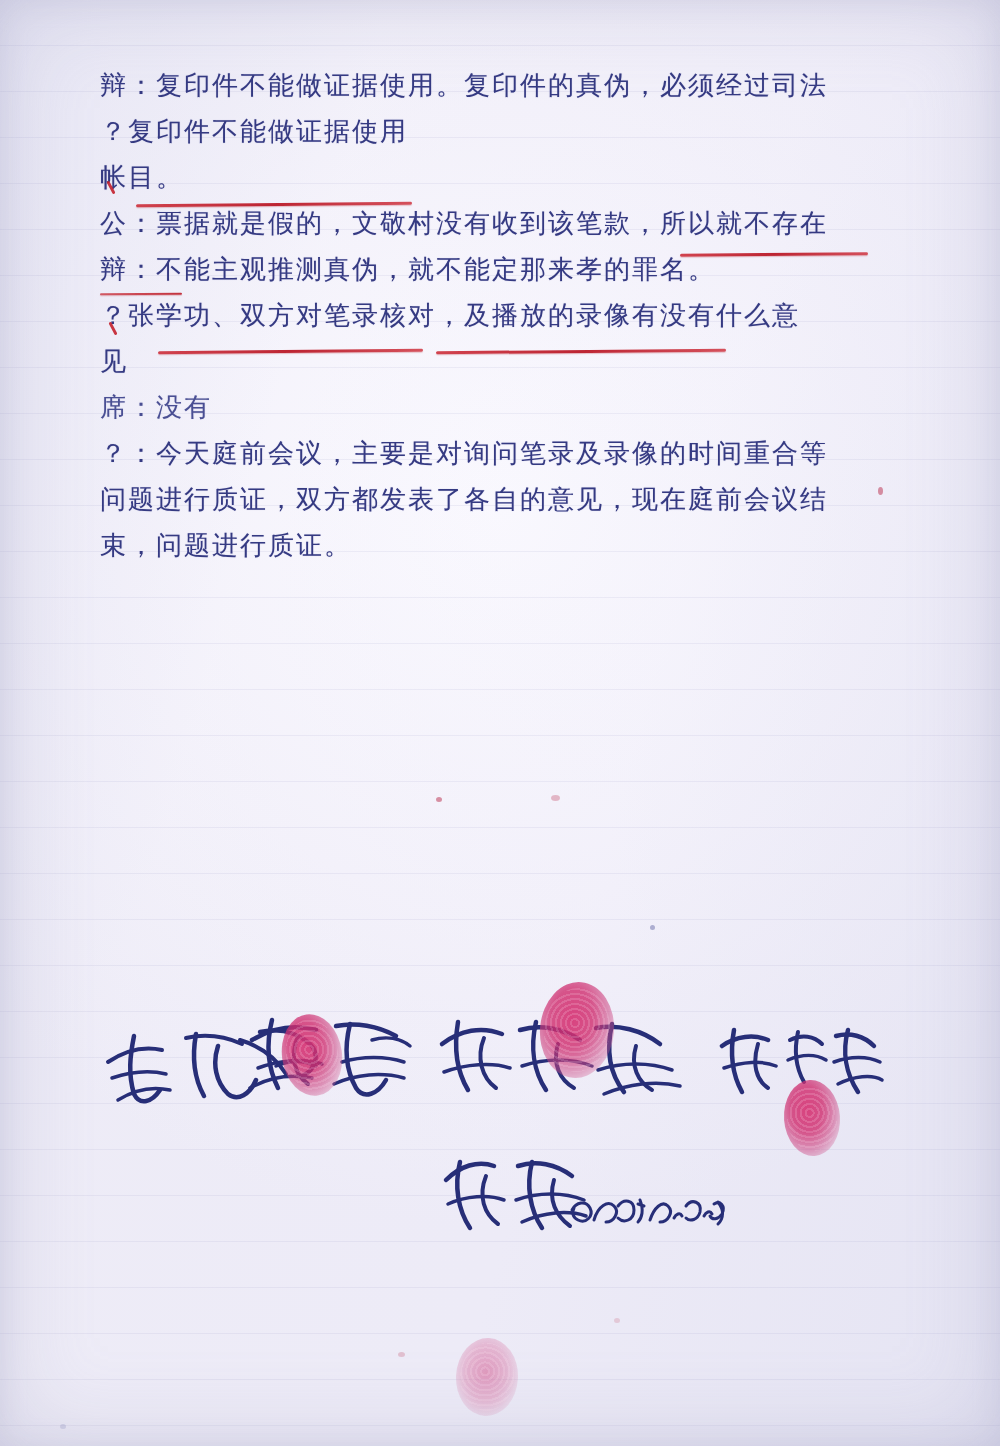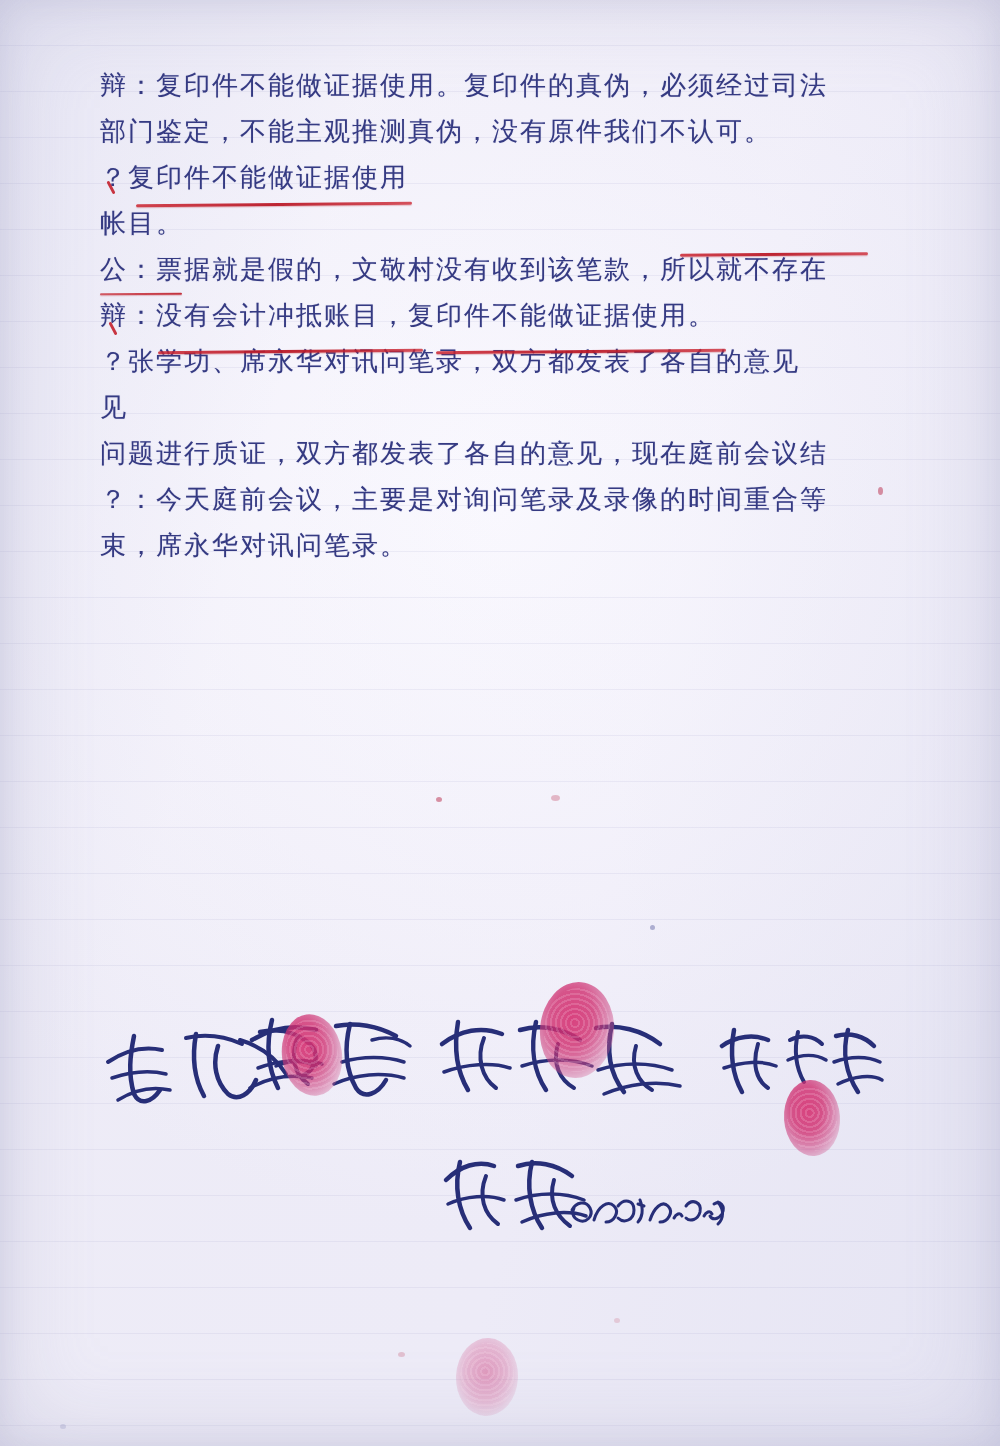--- a/index.html
+++ b/index.html
@@ -151,34 +151,34 @@
 <body>
 
 <div id="page">
 
   <div id="paper-tint"></div>
   <div id="rulings"></div>
 
   <div id="body-text">
 
     <div class="line ink-dark">辩：复印件不能做证据使用。复印件的真伪，必须经过司法</div>
-    <div class="line ink-dark">部门鉴定，不能主观推测真伪，没有原件我们不认可。</div>
 
     <div class="line ink-dark">？复印件不能做证据使用</div>
 
     <div class="line ink-dark">帐目。</div>
     <div class="line ink-dark">公：票据就是假的，文敬村没有收到该笔款，所以就不存在</div>
 
-    <div class="line ink-dark">辩：没有会计冲抵账目，复印件不能做证据使用。</div>
-
-    <div class="line ink-dark">？张学功、席永华对讯问笔录，双方都发表了各自的意见</div>
+    <div class="line ink-dark">辩：不能主观推测真伪，就不能定那来孝的罪名。</div>
+
+    <div class="line ink-dark">？张学功、双方对笔录核对，及播放的录像有没有什么意</div>
     <div class="line ink-dark">见</div>
+    <div class="line ink-faint">席：没有</div>
+    <div class="line ink-dark">？：今天庭前会议，主要是对询问笔录及录像的时间重合等</div>
     <div class="line ink-dark">问题进行质证，双方都发表了各自的意见，现在庭前会议结</div>
-    <div class="line ink-dark">？：今天庭前会议，主要是对询问笔录及录像的时间重合等</div>
-    <div class="line ink-dark">束，席永华对讯问笔录。</div>
+    <div class="line ink-dark">束，问题进行质证。</div>
   </div>
 
   <div class="redmark underline" style="left:136px; top:203px; width:276px;"></div>
   <div class="redmark tickmark" style="left:104px; top:186px;"></div>
 
   <div class="redmark underline" style="left:680px; top:253px; width:188px;"></div>
   <div class="redmark underline thin" style="left:100px; top:293px; width:82px;"></div>
 
   <div class="redmark underline" style="left:158px; top:350px; width:265px;"></div>
   <div class="redmark underline" style="left:436px; top:350px; width:290px;"></div>

